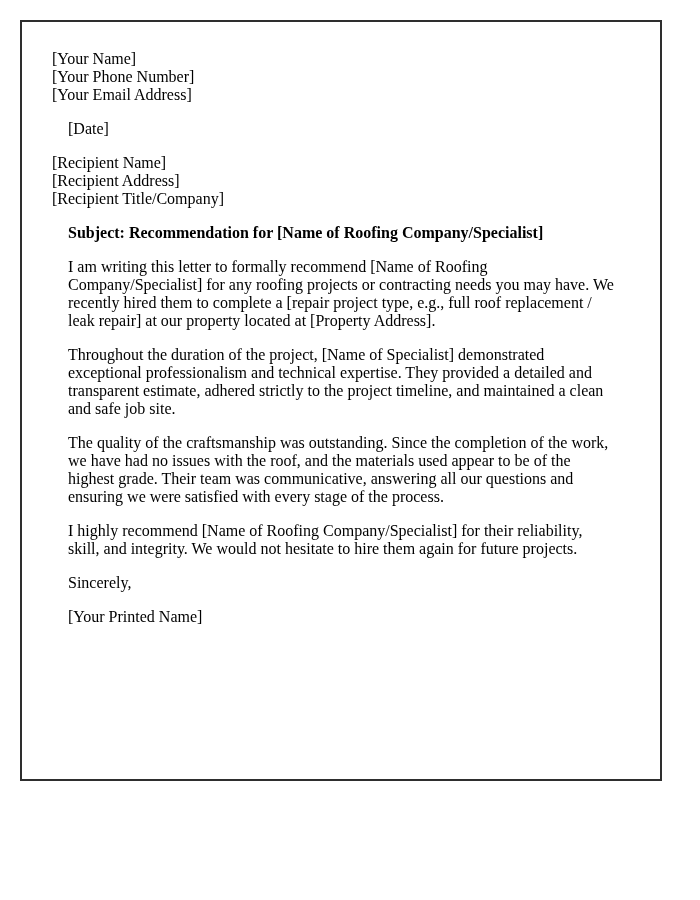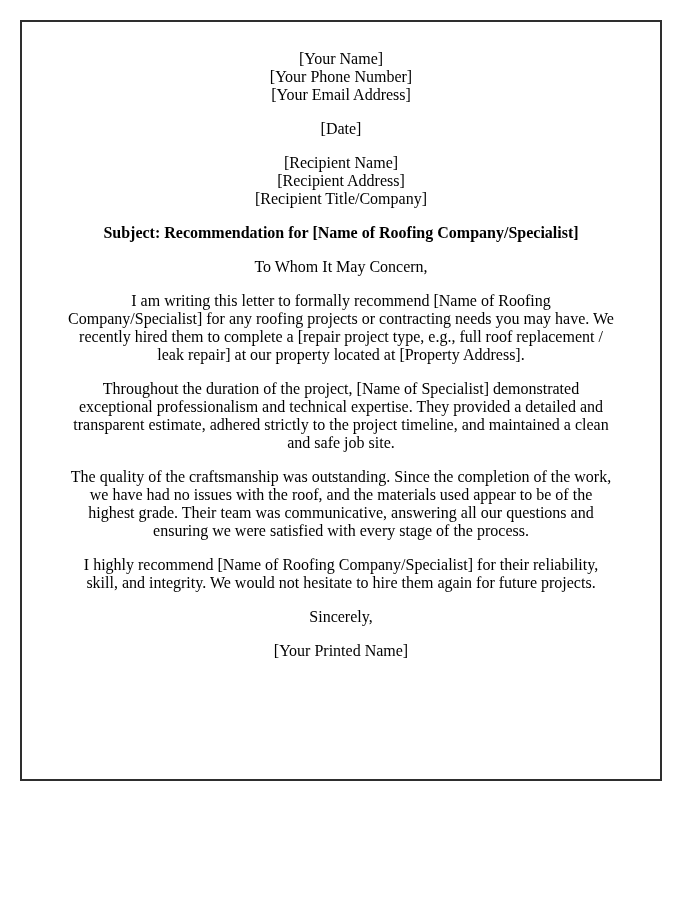--- a/index.html
+++ b/index.html
@@ -22,21 +22,20 @@
     height: 761px;
     box-sizing: border-box;
     border: 2px solid #2e2e2e;
     background: #ffffff;
     padding: 28px 30px 0 30px;
     overflow: hidden;
   }
   .page, .page p, .page div {
     font-size: 16px;
     line-height: 18px;
-    text-align: center;
   }
   .block {
     margin: 0 0 16px 0;
   }
   .block:first-child {
     margin-top: 0;
   }
   p.para {
     margin: 16px 16px;
   }
@@ -61,21 +60,20 @@
   <p class="para">[Date]</p>
 
   <div class="block">
     <div class="line">[Recipient Name]</div>
     <div class="line">[Recipient Address]</div>
     <div class="line">[Recipient Title/Company]</div>
   </div>
 
   <p class="para subject">Subject: Recommendation for [Name of Roofing Company/Specialist]</p>
 
-  <p class="para">To Whom It May Concern,</p>
 
   <p class="para">I am writing this letter to formally recommend [Name of Roofing Company/Specialist] for any roofing projects or contracting needs you may have. We recently hired them to complete a [repair project type, e.g., full roof replacement / leak repair] at our property located at [Property Address].</p>
 
   <p class="para">Throughout the duration of the project, [Name of Specialist] demonstrated exceptional professionalism and technical expertise. They provided a detailed and transparent estimate, adhered strictly to the project timeline, and maintained a clean and safe job site.</p>
 
   <p class="para">The quality of the craftsmanship was outstanding. Since the completion of the work, we have had no issues with the roof, and the materials used appear to be of the highest grade. Their team was communicative, answering all our questions and ensuring we were satisfied with every stage of the process.</p>
 
   <p class="para">I highly recommend [Name of Roofing Company/Specialist] for their reliability, skill, and integrity. We would not hesitate to hire them again for future projects.</p>
 
   <p class="para">Sincerely,</p>

